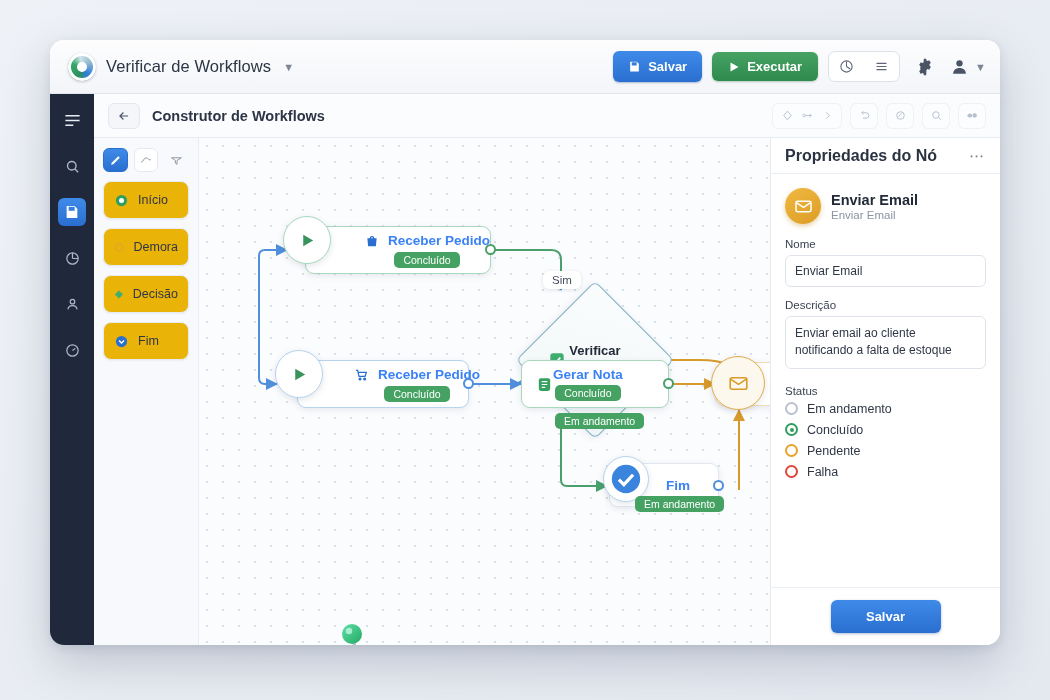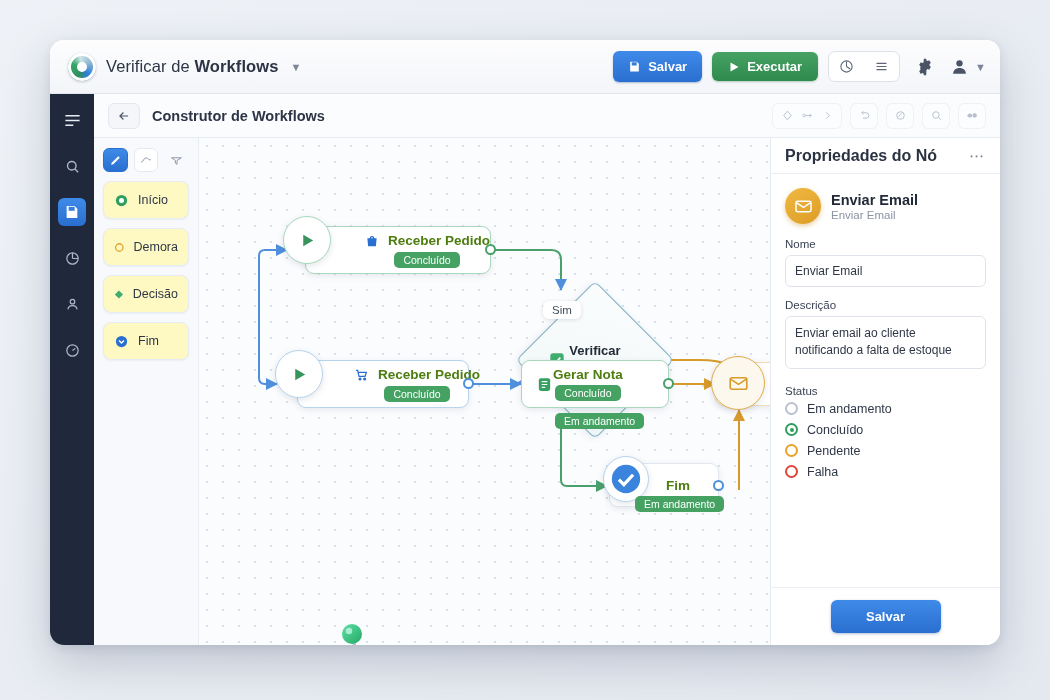--- a/index.html
+++ b/index.html
@@ -21,21 +21,21 @@
     height: 54px; flex: 0 0 54px;
     background: linear-gradient(180deg,#fdfdfe 0%,#f3f5f9 100%);
     border-bottom: 1px solid #e2e7ef;
     display: flex; align-items: center; padding: 0 14px 0 18px; gap: 10px;
   }
   .logo { width: 28px; height: 28px; border-radius: 50%; position: relative;
           background: conic-gradient(from 200deg,#2e8f5b 0deg,#35a86a 90deg,#cfe3ea 150deg,#8fb9cf 220deg,#2f7de0 300deg,#2e8f5b 360deg);
           box-shadow: inset 0 0 0 3px #fff, 0 1px 3px rgba(0,0,0,.2); }
   .logo::after { content:''; position:absolute; inset:9px; background:#fff; border-radius:50%; }
   .app-title { font-size: 16.5px; color: #2c3445; font-weight: 400; letter-spacing:.1px; }
-  .app-title b { font-weight: 700; }
+  .app-title b { font-weight: 400; }
   .chev { color:#7d8596; font-size: 11px; margin-left:2px; }
   .spacer { flex: 1; }
   .btn { border: none; border-radius: 6px; font-size: 13px; font-family: inherit;
          display: inline-flex; align-items: center; gap: 7px; cursor: pointer; }
   .btn-primary { background: linear-gradient(180deg,#3f8ae8,#2a6fd0); color:#fff;
                  padding: 8px 15px; box-shadow: 0 1px 2px rgba(25,70,140,.35); font-weight:600; }
   .btn-run { background: linear-gradient(180deg,#46a364,#2f8a4d); color:#fff;
              padding: 7px 16px; box-shadow: 0 1px 2px rgba(25,100,50,.3); font-weight:600; }
   .seg { display:flex; border:1px solid #dde2ea; border-radius:7px; overflow:hidden; background:#fff; }
   .seg > div { padding: 7px 10px; display:flex; align-items:center; color:#5d6577; cursor:pointer; }
@@ -62,33 +62,33 @@
   .tg.sq { width: 28px; }
   .panes { flex:1; display:flex; min-height:0; position:relative; }
   
   .palette { width: 105px; flex:0 0 105px; background:#f7f9fc; border-right:1px solid #e9edf3;
              padding: 10px 9px; display:flex; flex-direction:column; gap: 9px; }
   .ptools { display:flex; gap:6px; }
   .ptool { width:26px; height:24px; border-radius:6px; border:1px solid #e4e9f1; background:#fff;
            display:flex; align-items:center; justify-content:center; color:#8b94a4; cursor:pointer; }
   .ptool.active { background: linear-gradient(180deg,#3f8ae8,#2a6fd0); border-color:#2a6fd0; color:#fff; }
   .ptool.plain { border-color:transparent; background:transparent; }
-  .pitem { background:#fef9c3; border:1px solid #e7ebf2; border-radius:8px; height:38px;
+  .pitem { background:#eab308; border:1px solid #e7ebf2; border-radius:8px; height:38px;
            display:flex; align-items:center; gap:9px; padding: 0 10px;
            box-shadow: 0 1px 2px rgba(40,55,85,.06); cursor:pointer; }
   .pitem span.lbl { font-size:12.5px; color:#2f3747; }
   
   .canvas { flex:1; position:relative; min-width:0; overflow:hidden;
             background-color:#fbfcfe;
             background-image: radial-gradient(#d8dfe9 1px, transparent 1px);
             background-size: 16px 16px; }
   .node { position:absolute; background:#fff; border-radius:9px; display:flex; align-items:center;
           box-shadow: 0 2px 6px rgba(40,55,85,.10); }
   .node .txtwrap { display:flex; flex-direction:column; align-items:center; }
-  .node .ttl { font-size:13.5px; color:#4d7c0f; font-weight:600; white-space:nowrap; }
+  .node .ttl { font-size:13.5px; color:#3b82f6; font-weight:600; white-space:nowrap; }
   .badge { font-size:10.5px; color:#fff; border-radius:5px; padding: 2px 9px; margin-top:3px; white-space:nowrap;}
   .badge.green { background:#45a263; }
   .circ { position:absolute; border-radius:50%; background:#fff; display:flex;
           align-items:center; justify-content:center; box-shadow: 0 2px 6px rgba(40,55,85,.13); }
   .port { position:absolute; width:11px; height:11px; border-radius:50%; background:#fff; }
   .edgelbl { position:absolute; background:#fff; border-radius:6px; font-size:11.5px;
              color:#444c5c; padding: 3px 9px; box-shadow: 0 1px 4px rgba(40,55,85,.14); }
   .diamond { position:absolute; background:linear-gradient(150deg,#fbfdfd,#eef5f6);
              border:1.5px solid #7fb0bf; transform: rotate(45deg); box-shadow: 0 2px 7px rgba(40,55,85,.10); }
   .dtext { position:absolute; text-align:center; font-size:13px; color:#222a38; font-weight:600; line-height:1.15; }
@@ -395,21 +395,21 @@
 
           <div class="diamond" style="left:340px; top:166px; width:112px; height:112px; border-radius:6px;"></div>
           <div class="dtext" style="left:348px; top:206px; width:96px;">
             <span>Verificar</span><br>
             <span>Estoque</span>
           </div>
           <svg width="16" height="16" viewBox="0 0 24 24" style="position:absolute;left:350px;top:214px;">
             <rect x="2" y="2" width="20" height="20" rx="4" fill="#3fae6e"></rect>
             <path d="M6.5 12.5l3.5 3.5 7-7.5" stroke="#fff" stroke-width="2.4" fill="none"></path>
           </svg>
-          <div class="edgelbl" style="left:344px; top:163px;">Sim</div>
+          <div class="edgelbl" style="left:344px; top:133px;">Sim</div>
           <div class="edgelbl" style="left:430px; top:228px;">Não</div>
 
           <div class="node" style="left:322px; top:222px; width:148px; height:48px; border:1.5px solid #a9d7bd; padding-left:14px;">
             <svg width="17" height="17" viewBox="0 0 24 24" style="flex:0 0 17px;">
               <rect x="4" y="3" width="16" height="18" rx="3" fill="#35a05f"></rect>
               <path d="M8 8h8M8 12h8M8 16h5" stroke="#fff" stroke-width="1.7"></path>
             </svg>
             <div class="txtwrap" style="margin-left:0;">
               <span class="ttl">Gerar Nota</span>
               <span class="badge green">Concluído</span>

